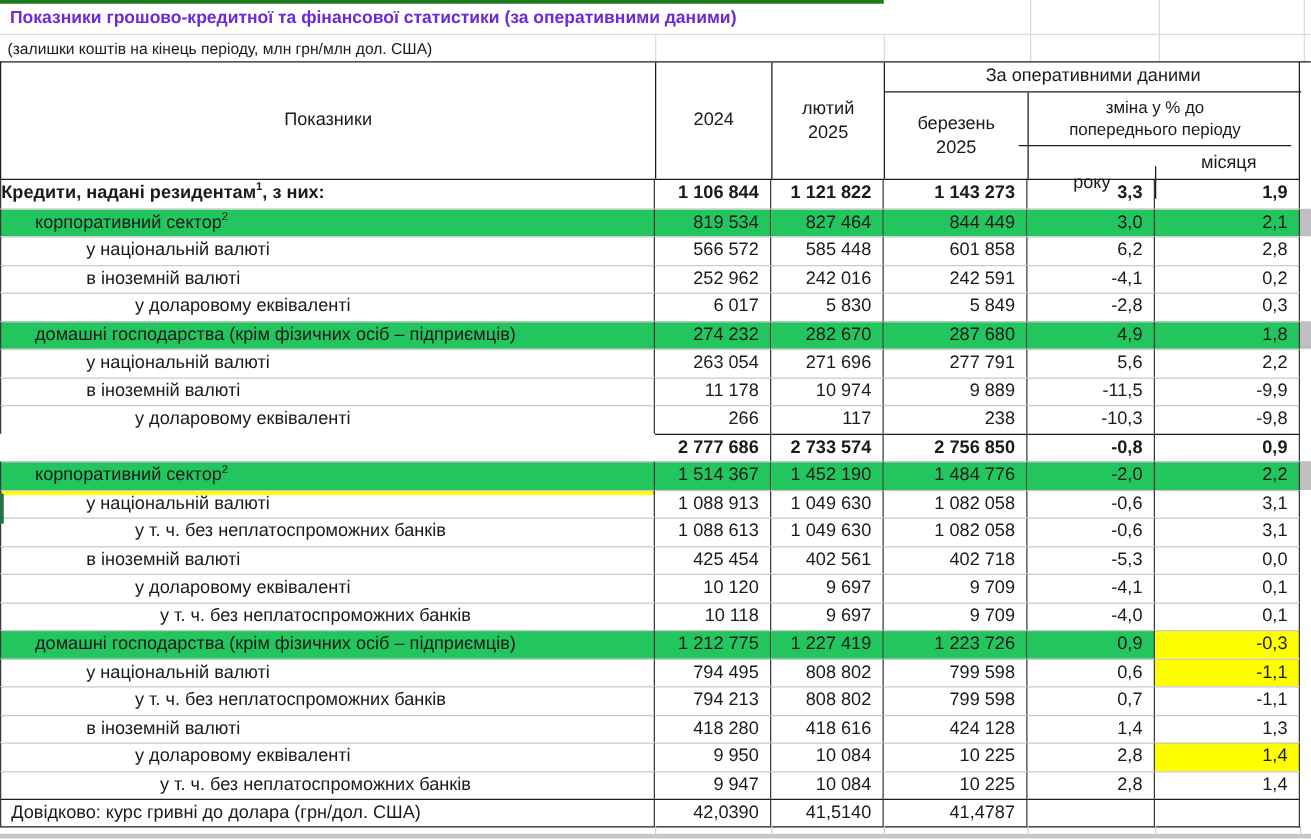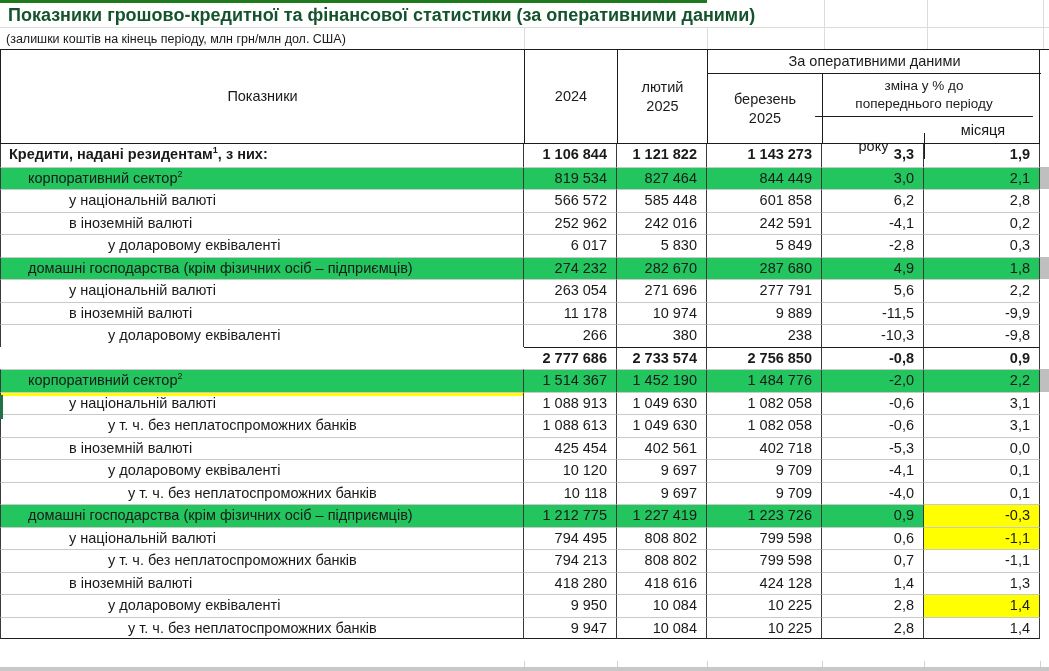--- a/index.html
+++ b/index.html
@@ -1,21 +1,21 @@
 <!DOCTYPE html>
 <html><head>
 <meta charset="utf-8">
 <style>
   html,body{margin:0;padding:0;background:#e9e9e9;}
   .page{position:relative;width:1049px;height:671px;background:#ffffff;overflow:hidden;
         font-family:"Liberation Sans",sans-serif;color:#1a1a1a;}
 
   
   .green-topline{position:absolute;left:0;top:0;width:707px;height:3px;background:#1f7a1e;}
-  .title{position:absolute;left:8px;top:5px;font-size:18px;font-weight:bold;color:#14532d;white-space:nowrap;}
+  .title{position:absolute;left:8px;top:5px;font-size:14px;font-weight:bold;color:#6d28d9;white-space:nowrap;}
   .subtitle{position:absolute;left:6px;top:32px;font-size:12.5px;white-space:nowrap;}
   .gl{position:absolute;background:#dcdcdc;}
   .gl-h1{left:0;top:27px;width:1049px;height:1px;}
   .gl-v1{left:824px;top:0;width:1px;height:50px;}
   .gl-v2{left:927px;top:0;width:1px;height:50px;}
   .gl-v3{left:1043px;top:0;width:1px;height:50px;}
   .gl-s1{left:524px;top:28px;width:1px;height:22px;}
   .gl-s2{left:707px;top:28px;width:1px;height:22px;}
   .tb-ext{position:absolute;left:1040px;top:49px;width:9px;height:1px;background:#1c1c1c;}
 
@@ -98,21 +98,21 @@
     <div class="hcell hG">
         <div>року</div>
       </div>
     <div class="hcell hH">
         <div>місяця</div>
       </div>
   </div>
 
   <div class="tbody">
       <div class="trow bt-none bold">
-    <div class="cell lbl" style="padding-left: 8px;"><span class="lbl-main">Кредити, надані резидентам</span><sup class="lbl-sup">1</sup><span class="lbl-suf">, з них:</span></div>
+    <div class="cell lbl" style=""><span class="lbl-main">Кредити, надані резидентам</span><sup class="lbl-sup">1</sup><span class="lbl-suf">, з них:</span></div>
     <div class="cell num">1 106 844</div>
     <div class="cell num">1 121 822</div>
     <div class="cell num">1 143 273</div>
     <div class="cell num">3,3</div>
     <div class="cell num cmom">1,9</div>
     <div class="strip"></div>
   </div>
       <div class="trow bt-light bg-gray">
     <div class="cell lbl" style="padding-left: 27px;"><span class="lbl-main">корпоративний сектор</span><sup class="lbl-sup">2</sup><span class="lbl-suf"></span></div>
     <div class="cell num">819 534</div>
@@ -172,21 +172,21 @@
     <div class="cell num">11 178</div>
     <div class="cell num">10 974</div>
     <div class="cell num">9 889</div>
     <div class="cell num">-11,5</div>
     <div class="cell num cmom">-9,9</div>
     <div class="strip"></div>
   </div>
       <div class="trow bt-light">
     <div class="cell lbl" style="padding-left: 107px;"><span class="lbl-main">у доларовому еквіваленті</span><sup class="lbl-sup"></sup><span class="lbl-suf"></span></div>
     <div class="cell num">266</div>
-    <div class="cell num">380</div>
+    <div class="cell num">117</div>
     <div class="cell num">238</div>
     <div class="cell num">-10,3</div>
     <div class="cell num cmom">-9,8</div>
     <div class="strip"></div>
   </div>
       <div class="trow bt-dark bold">
     <div class="cell lbl bg-yellow" style="padding-left: 8px; margin-top: 24px;"><span class="lbl-main">Депозити, залучені на рахунки резидентів</span><sup class="lbl-sup">1</sup><span class="lbl-suf">, з них:</span></div>
     <div class="cell num">2 777 686</div>
     <div class="cell num">2 733 574</div>
     <div class="cell num">2 756 850</div>
@@ -295,20 +295,29 @@
   </div>
       <div class="trow bt-light">
     <div class="cell lbl" style="padding-left: 127px;"><span class="lbl-main">у т. ч. без неплатоспроможних банків</span><sup class="lbl-sup"></sup><span class="lbl-suf"></span></div>
     <div class="cell num">9 947</div>
     <div class="cell num">10 084</div>
     <div class="cell num">10 225</div>
     <div class="cell num">2,8</div>
     <div class="cell num cmom">1,4</div>
     <div class="strip"></div>
   </div>
+      <div class="trow bt-dark">
+    <div class="cell lbl" style="padding-left: 8px;"><span class="lbl-main">Довідково: курс гривні до долара (грн/дол. США)</span><sup class="lbl-sup"></sup><span class="lbl-suf"></span></div>
+    <div class="cell num">42,0390</div>
+    <div class="cell num">41,5140</div>
+    <div class="cell num">41,4787</div>
+    <div class="cell num"></div>
+    <div class="cell num cmom"></div>
+    <div class="strip"></div>
+  </div>
     </div>
 
   <div class="sel-marker"></div>
 
   <div class="stub" style="left:524px;"></div>
   <div class="stub" style="left:617px;"></div>
   <div class="stub" style="left:707px;"></div>
   <div class="stub" style="left:822px;"></div>
   <div class="stub" style="left:924px;"></div>
   <div class="stub" style="left:1040px;"></div>

